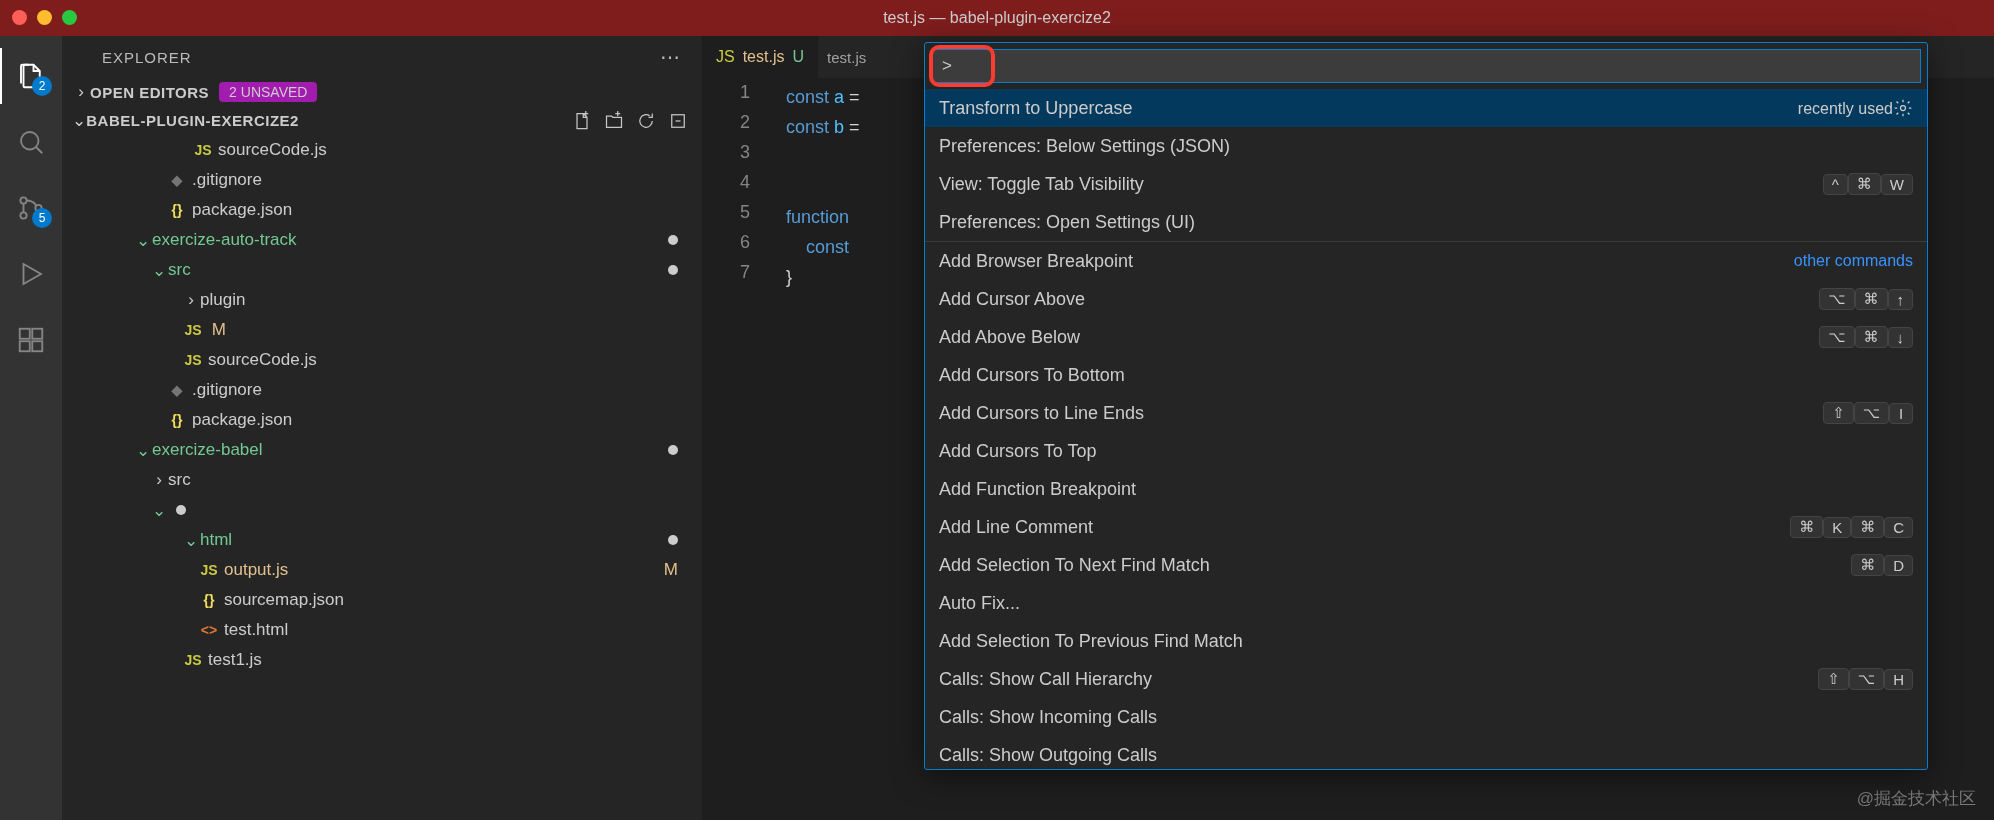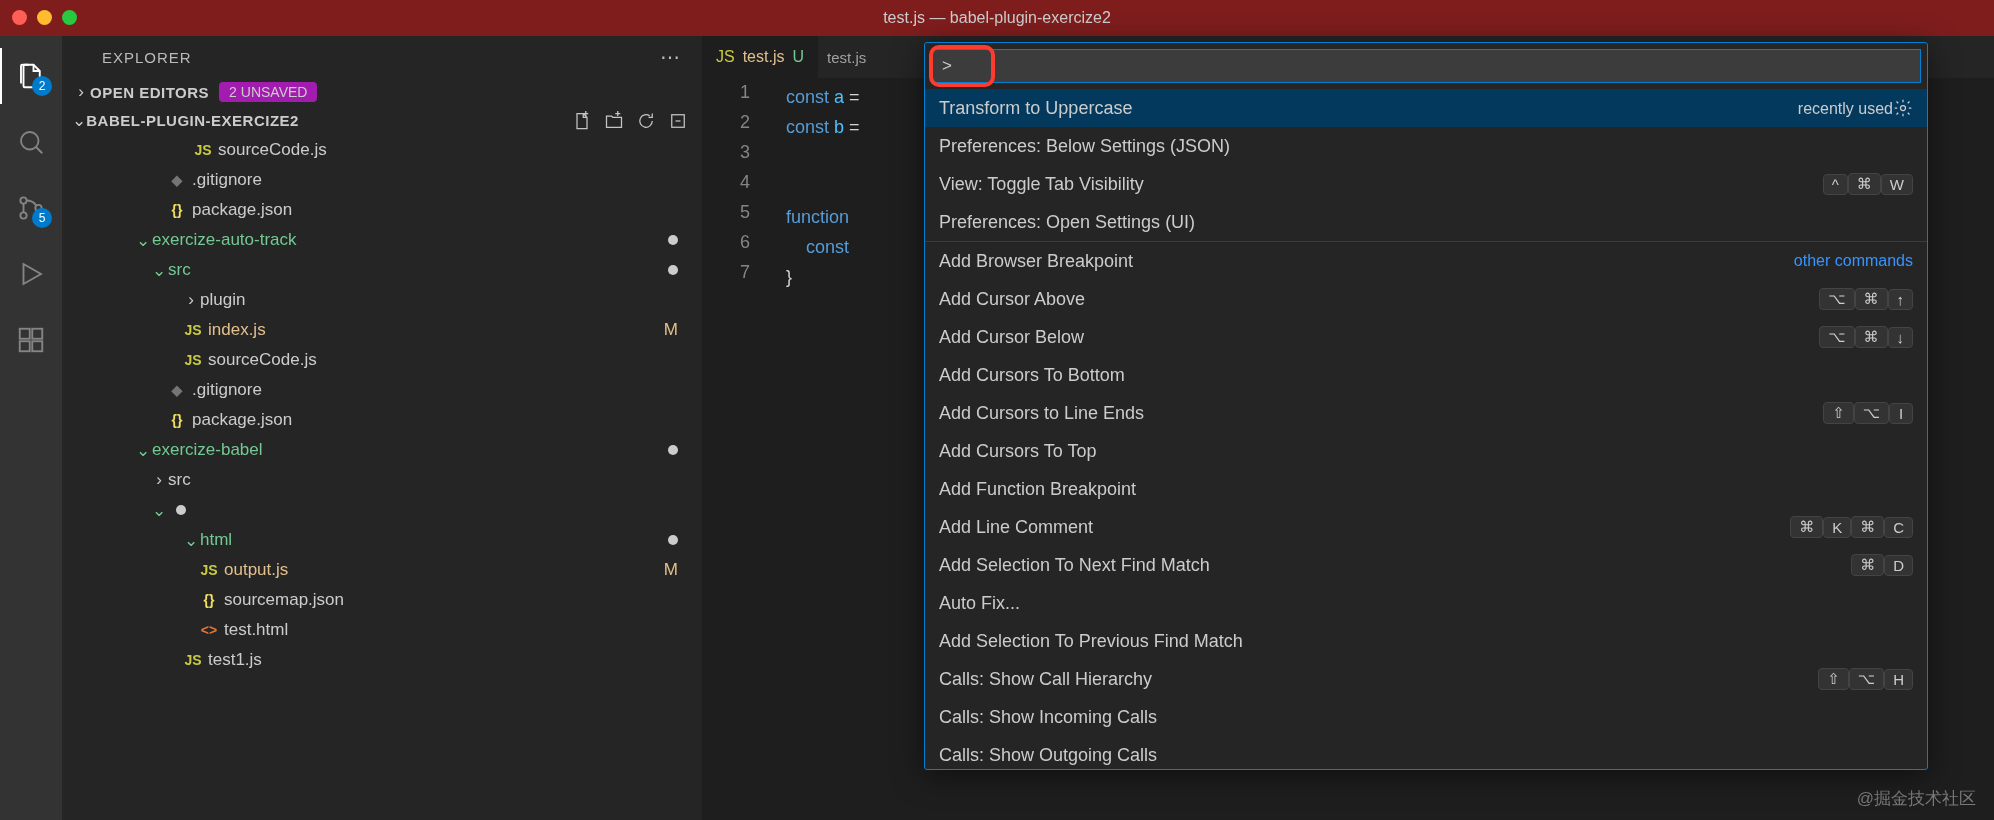--- a/index.html
+++ b/index.html
@@ -201,21 +201,20 @@
           <span class="chev">⌄</span>
           <span class="name">src</span>
           <span class="status"><span class="dot"></span></span>
         </div>
       <div class="tree-item pad2">
           <span class="chev">›</span>
           <span class="name">plugin</span>
         </div>
       <div class="tree-item pad2 m-mod">
           <span class="icon ic-js">JS</span>
-          <span class="name">index.js</span>
           <span class="status">M</span>
         </div>
       <div class="tree-item pad2">
           <span class="icon ic-js">JS</span>
           <span class="name">sourceCode.js</span>
         </div>
       <div class="tree-item pad1b">
           <span class="icon ic-git">◆</span>
           <span class="name">.gitignore</span>
         </div>
@@ -338,21 +337,21 @@
       </div>
       <div class="cmd-item">
         <span>Add Cursor Above</span>
         <span class="right">
           <span class="key">⌥</span>
           <span class="key">⌘</span>
           <span class="key">↑</span>
         </span>
       </div>
       <div class="cmd-item">
-        <span>Add Cursor Below</span>
+        <span>Add Above Below</span>
         <span class="right">
           <span class="key">⌥</span>
           <span class="key">⌘</span>
           <span class="key">↓</span>
         </span>
       </div>
       <div class="cmd-item">
         <span>Add Cursors To Bottom</span>
         <span class="right"></span>
       </div>

